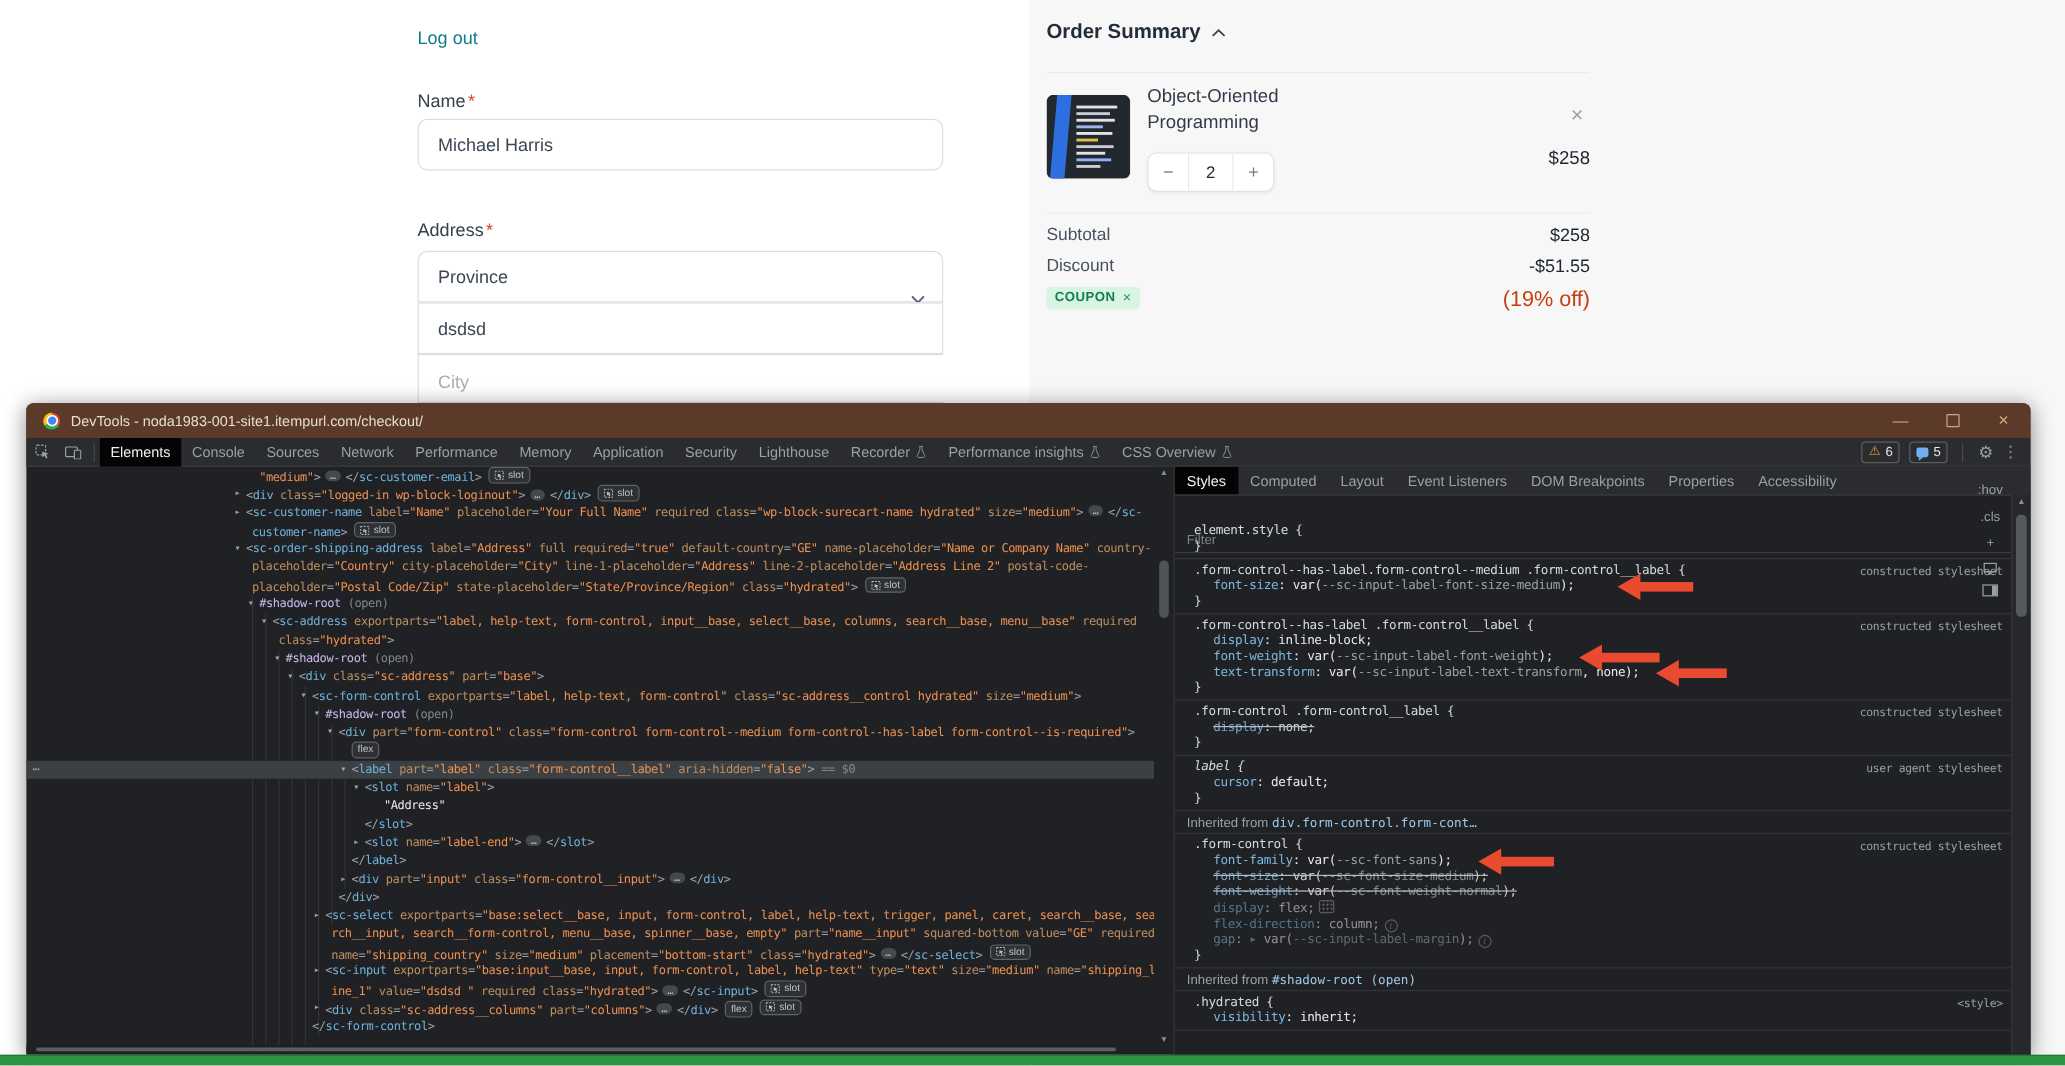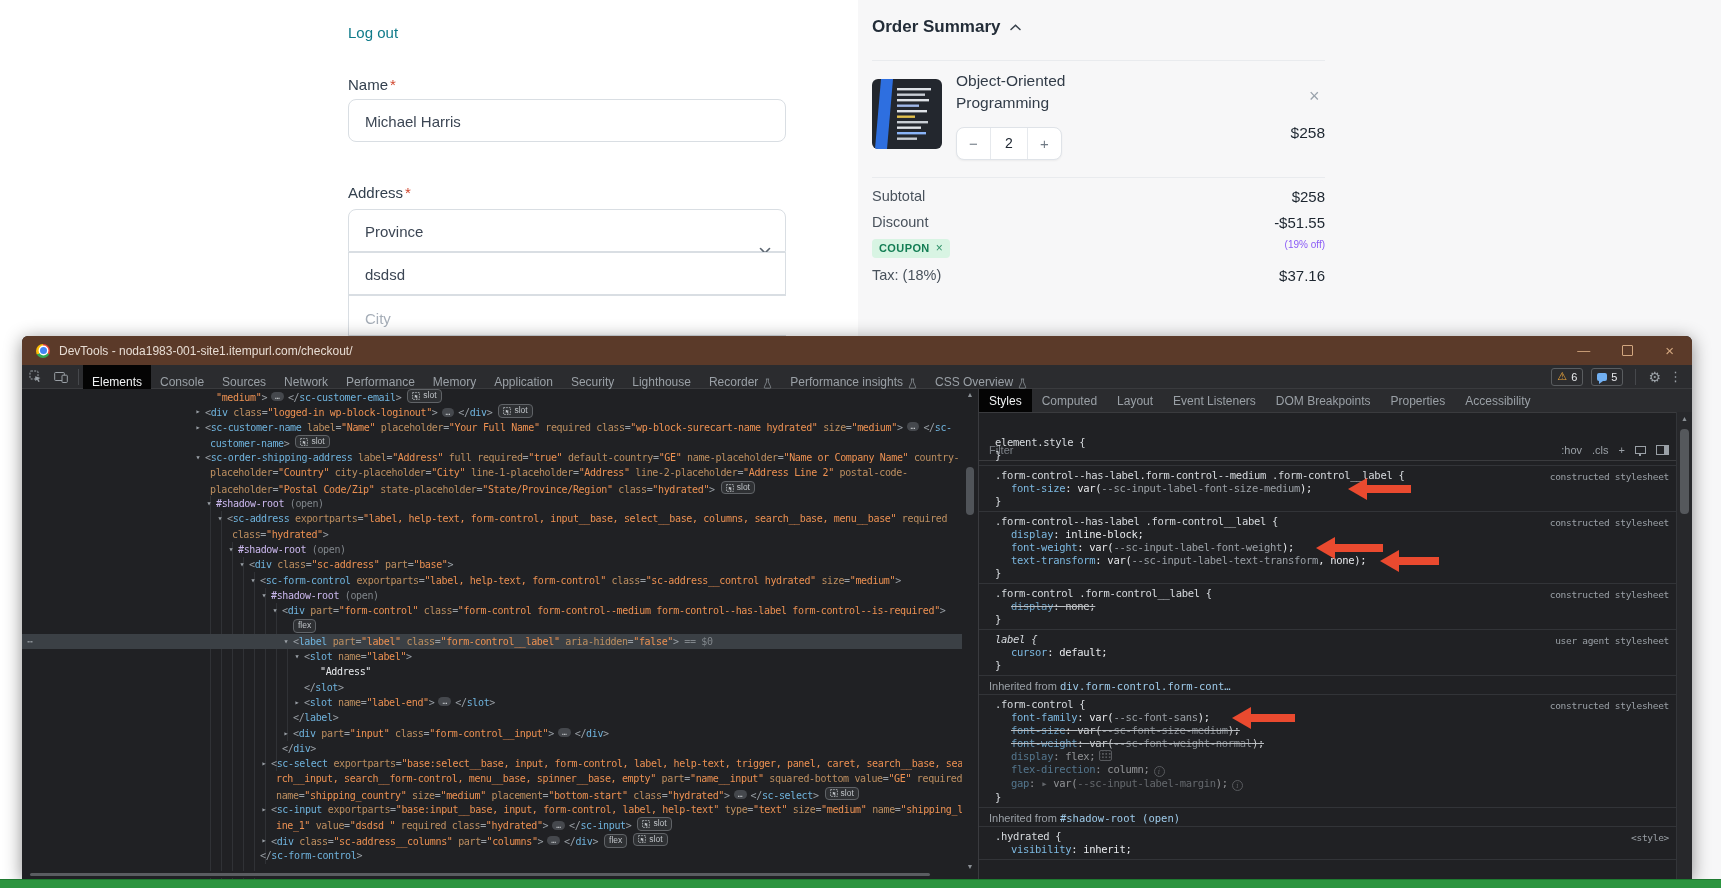--- a/index.html
+++ b/index.html
@@ -31,21 +31,21 @@
            background:#fff;box-shadow:0 1px 2px rgba(0,0,0,.05);box-sizing:border-box;overflow:hidden;}
   .st-btn{width:33px;text-align:center;line-height:31px;font-size:15px;color:#707a85;cursor:pointer;}
   .st-val{width:36px;text-align:center;line-height:31px;font-size:14px;color:#202833;border-left:1px solid #e6e9ed;border-right:1px solid #e6e9ed;}
   .os-remove{position:absolute;top:88px;left:437px;font-size:18px;color:#9aa3ac;cursor:pointer;line-height:16px;}
   .os-price{position:absolute;top:124px;left:333px;width:120px;text-align:right;font-size:15.5px;color:#1d2630;}
   .totals{position:absolute;top:188px;left:0;width:453px;}
   .os-row{display:flex;justify-content:space-between;align-items:flex-start;}
   .os-row.r-sub{height:26px;} .os-row.r-disc{height:25px;} .os-row.r-coupon{height:28px;} .os-row.r-tax{height:26px;}
   .os-label{font-size:14.5px;color:#49525c;}
   .os-value{font-size:15px;color:#1d2630;}
-  .os-value.muted{font-size:10px;color:#8b5cf6;}
+  .os-value.muted{font-size:18px;color:#c2410c;}
   .coupon-badge{display:inline-flex;align-items:center;background:#d8f4e3;color:#127d54;font-size:11px;font-weight:bold;
                 letter-spacing:.4px;border-radius:4px;padding:4px 7px;line-height:11px;}
   .coupon-badge .bx{margin-left:6px;font-weight:normal;font-size:12px;color:#2f9169;line-height:9px;cursor:pointer;}
   
   .devtools{position:absolute;left:22px;top:336px;width:1670px;height:543px;background:#202124;
             border-radius:6px 6px 0 0;box-shadow:0 3px 18px rgba(0,0,0,.45);}
   .dt-title{position:absolute;top:0;left:0;right:0;height:29px;background:#5b3a29;border-radius:6px 6px 0 0;
             display:flex;align-items:center;padding:0 14px;box-sizing:border-box;}
   .chrome-icon{width:14px;height:14px;border-radius:50%;position:relative;flex:none;
      background:conic-gradient(#ea4335 0 33%,#34a853 0 66%,#fbbc05 0 100%);}
@@ -53,21 +53,21 @@
      background:#4285f4;box-shadow:0 0 0 1.4px #ffffff;}
   .dt-title-text{margin-left:9px;font-size:12px;color:#e7dcd3;}
   .win-btns{margin-left:auto;display:flex;align-items:center;gap:32px;margin-right:4px;}
   .wb{color:#d2a67f;font-size:13px;line-height:13px;cursor:pointer;}
   .wb.max{width:9px;height:9px;border:1.3px solid #d2a67f;border-radius:1px;}
   .dt-toolbar{position:absolute;top:29px;left:0;right:0;height:24px;background:#2b2c2f;border-bottom:1px solid #3a3b3e;
               display:flex;align-items:center;box-sizing:border-box;}
   .ticon{width:26px;height:24px;display:flex;align-items:center;justify-content:center;cursor:pointer;flex:none;}
   .tsep{width:1px;height:16px;background:#46484c;margin:0 4px;flex:none;}
   .dt-tabs{display:flex;align-items:stretch;height:24px;overflow:hidden;white-space:nowrap;}
-  .dt-tab{display:flex;align-items:flex-end;gap:5px;padding:0 9px;font-size:12px;color:#9aa0a6;cursor:pointer;}
+  .dt-tab{display:flex;align-items:center;gap:5px;padding:0 9px;font-size:12px;color:#9aa0a6;cursor:pointer;}
   .dt-tab.active{background:#040404;color:#f1f3f4;}
   .tb-right{margin-left:auto;display:flex;align-items:center;gap:8px;padding-right:10px;}
   .badge-box{display:flex;align-items:center;gap:4px;border:1px solid #5a5d60;border-radius:3px;height:16px;
              padding:0 5px;font-size:11px;color:#e8eaed;}
   .warn-tri{color:#f0a73b;font-size:11px;line-height:11px;}
   .i-issues{position:relative;width:10px;height:8px;background:#71b0f2;border-radius:2px;display:inline-block;}
   .i-issues::after{content:"";position:absolute;left:2px;bottom:-3px;width:0;height:0;
                    border-top:3px solid #71b0f2;border-right:4px solid transparent;}
   .gear{color:#9aa0a6;font-size:14px;cursor:pointer;}
   .dots{color:#9aa0a6;font-size:13px;cursor:pointer;letter-spacing:0;}
@@ -96,21 +96,21 @@
   .el-hscroll .thumb{position:absolute;left:8px;top:2px;width:900px;height:3px;background:#5a5d61;border-radius:2px;}
   
   .styles-panel{position:absolute;left:957px;top:0;right:0;bottom:0;background:#202124;}
   .sp-tabs{position:absolute;top:0;left:0;right:0;height:23px;background:#2b2c2f;border-bottom:1px solid #3a3b3e;
            display:flex;align-items:stretch;overflow:hidden;}
   .sp-tab{display:flex;align-items:center;padding:0 10px;font-size:12px;color:#9aa0a6;white-space:nowrap;cursor:pointer;}
   .sp-tab.active{background:#040404;color:#f1f3f4;}
   .sp-filter{position:absolute;top:23px;left:0;right:15px;height:21px;border-bottom:1px solid #3a3b3e;
              display:flex;align-items:center;padding:0 8px 0 10px;box-sizing:border-box;margin-top:28px;}
   .filter-ph{font-size:11px;color:#7d8288;}
-  .sf-right{margin-left:auto;display:flex;align-items:center;gap:10px;color:#9aa0a6;font-size:11px;}
+  .sf-right{margin-left:auto;display:flex;align-items:center;gap:10px;color:#9aa0a6;font-size:11px;flex-direction:column;}
   .i-brush{width:9px;height:6px;border:1px solid #9aa0a6;position:relative;display:inline-block;}
   .i-brush::after{content:"";position:absolute;left:3px;top:6px;width:2px;height:3px;background:#9aa0a6;}
   .i-panel{width:11px;height:8px;border:1px solid #9aa0a6;position:relative;display:inline-block;}
   .i-panel::after{content:"";position:absolute;right:0;top:0;width:4px;height:100%;background:#9aa0a6;}
   .sp-rules{position:absolute;top:44px;left:0;right:15px;bottom:0;overflow:hidden;
             font-family:"DejaVu Sans Mono",monospace;font-size:10.5px;letter-spacing:-0.3px;line-height:13px;color:#d7dbdf;}
   .rule{position:relative;padding:3px 6px 3px 16px;border-bottom:1px solid #323438;}
   .rule .src{position:absolute;top:4px;right:8px;font-size:9.5px;color:#9aa0a6;letter-spacing:-0.3px;}
   .sel-line{color:#d7dbdf;}
   .sel-line.it{font-style:italic;}
@@ -206,24 +206,20 @@
           <span class="os-value">$258</span>
         </div>
         <div class="os-row r-disc">
           <span class="os-label">Discount</span>
           <span class="os-value">-$51.55</span>
         </div>
         <div class="os-row r-coupon">
           <span class="coupon-badge">COUPON<span class="bx">×</span></span>
           <span class="os-value muted">(19% off)</span>
         </div>
-        <div class="os-row r-tax">
-          <span class="os-label">Tax: (18%)</span>
-          <span class="os-value">$37.16</span>
-        </div>
       </div>
   </div>
 
   <div class="devtools">
     <div class="dt-title">
       <span class="chrome-icon"></span>
       <span class="dt-title-text">DevTools - noda1983-001-site1.itempurl.com/checkout/</span>
       <span class="win-btns">
         <span class="wb">—</span>
         <span class="wb max"></span>

